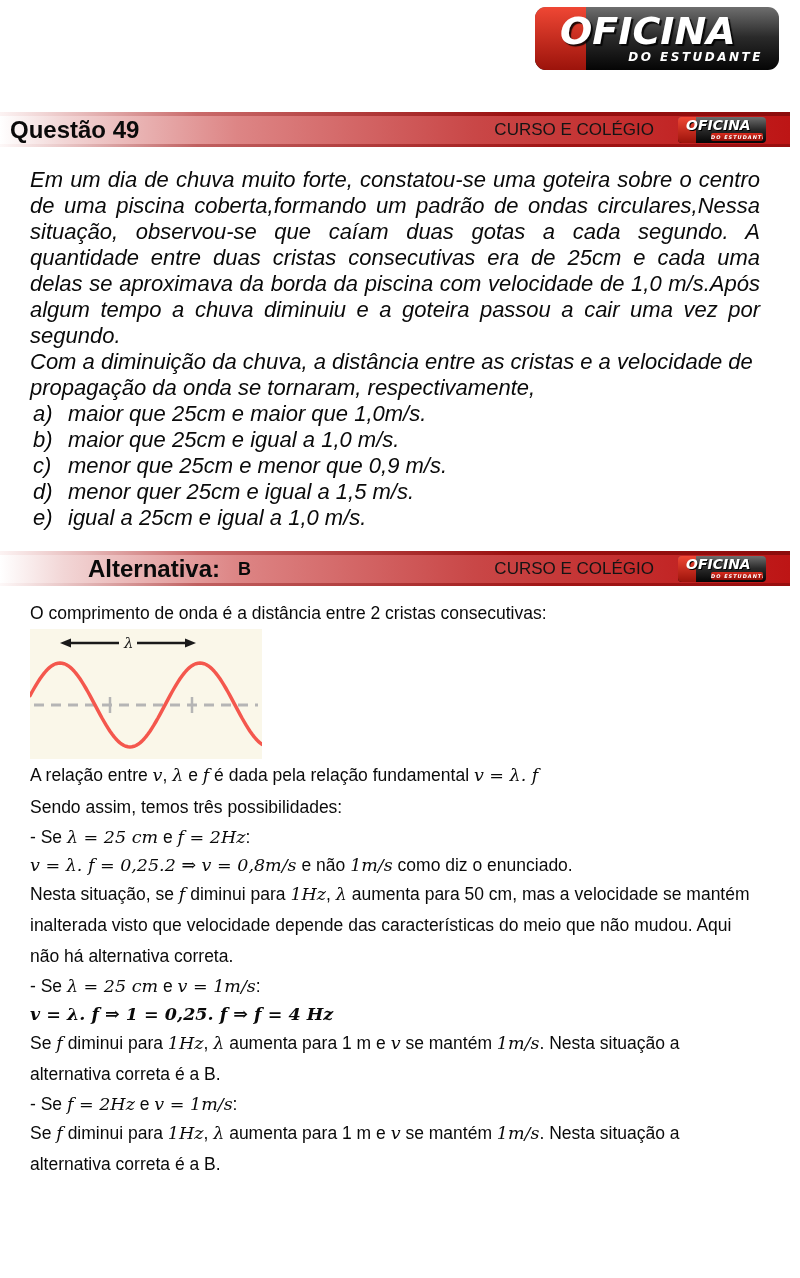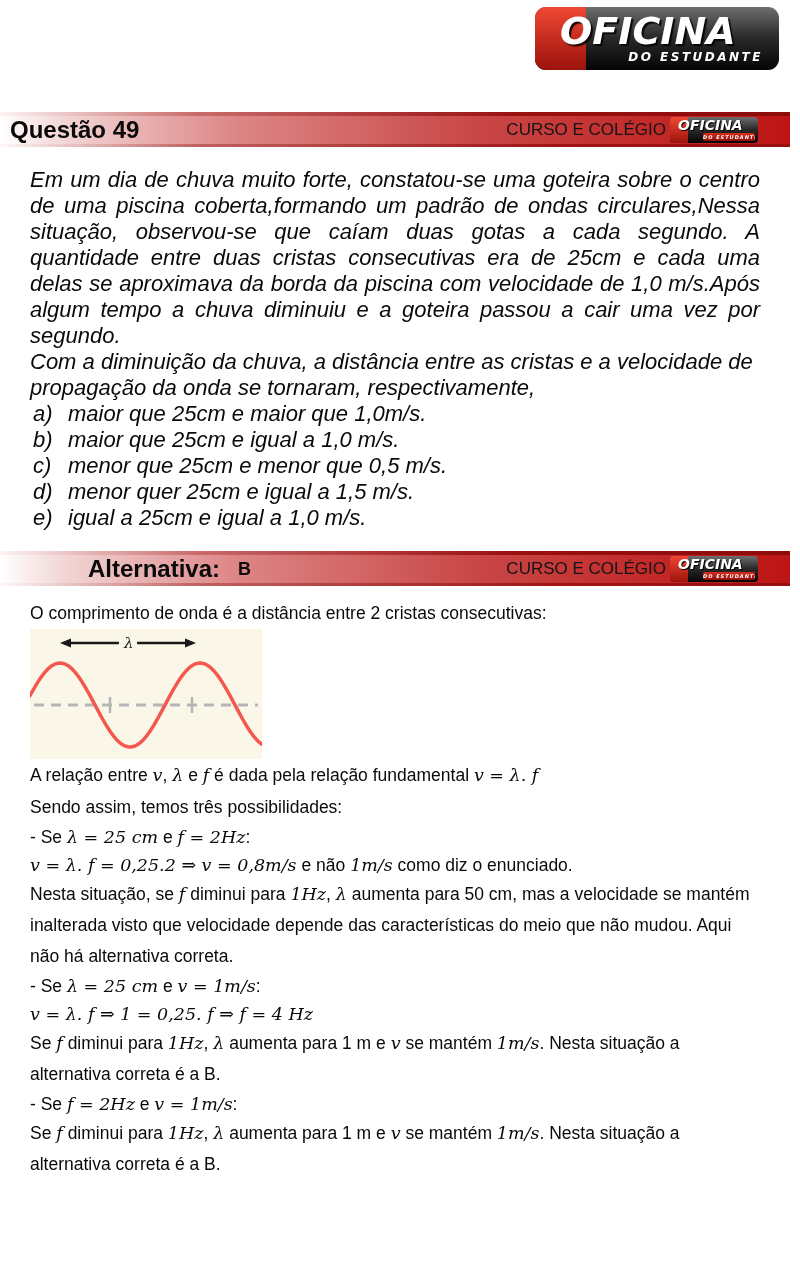--- a/index.html
+++ b/index.html
@@ -29,21 +29,21 @@
   
   .bar-strip  { height:4px;
      background:linear-gradient(to right,#fcf3f3 0%,#c96a6a 25%,#9a1010 65%,#8c0c0c 100%); }
   .bar-main   { height:28px; display:flex; align-items:center;
      background:linear-gradient(to right,#ffffff 0%,#f2d6d6 8%,#dd8585 30%,#c94747 60%,#c12222 88%,#bd1515 100%); }
   .bar-bottom { height:3px;
      background:linear-gradient(to right,#fdf8f8 0%,#c06060 25%,#a01414 70%,#980f0f 100%); }
   .bar-title  { font-weight:bold; font-size:24px; padding-left:10px; color:#0a0a0a; }
   .bar2 .bar-title { padding-left:88px; }
   .alt-value  { margin-left:18px; font-weight:bold; font-size:18px; }
-  .bar-right  { margin-left:auto; display:flex; align-items:center; gap:4px; padding-right:32px;
+  .bar-right  { margin-left:auto; display:flex; align-items:center; gap:24px; padding-right:24px;
                 font-size:17px; color:#141414; }
 
   
   .question { margin:20px 30px 0 30px; font-style:italic; font-size:22px; line-height:26px; }
   .question p { margin:0; }
   .q-par1 { text-align:justify; }
   .option { display:flex; padding-left:3px; }
   .opt-letter { width:35px; flex:none; }
 
   
@@ -51,21 +51,21 @@
   .solution p { margin:0; }
   .sol-intro { line-height:24px; }
   .wave-fig { display:block; margin-top:4px; }
   .math { font-family:"DejaVu Serif",serif; font-style:italic; }
   .sol-rel  { margin-top:12px; line-height:32px; }
   .sol-three{ line-height:32px; }
   .c-h  { margin-top:26px; line-height:28px; }
   .c-h2 { margin-top:22px; line-height:28px; }
   .c-h3 { margin-top:20px; line-height:28px; }
   .c-f  { margin-top:8px;  line-height:28px; }
-  .c-f0 { margin-top:0;    line-height:28px; }
+  .c-f0 { margin-top:0;    line-height:28px;font-weight:bold; }
   .note { margin-top:14px; line-height:31px; }
   .note2{ margin-top:10px; line-height:31px; }
   .note3{ margin-top:12px; line-height:31px; }
 
   .axis { stroke:#b5b5b5; stroke-width:3; stroke-dasharray:10 7; fill:none; }
   .tick { stroke:#b5b5b5; stroke-width:2.5; }
   .wave { fill:none; stroke-width:3.5; stroke-linecap:round; stroke-linejoin:round; }
   .arr  { stroke:#1a1a1a; stroke-width:2.5; }
   .arrhead { fill:#1a1a1a; }
   .lam  { font:italic 15px "DejaVu Serif",serif; fill:#1a1a1a; }
@@ -106,21 +106,21 @@
       <div class="option">
         <span class="opt-letter">a)</span>
         <span>maior que 25cm e maior que 1,0m/s.</span>
       </div>
       <div class="option">
         <span class="opt-letter">b)</span>
         <span>maior que 25cm e igual a 1,0 m/s.</span>
       </div>
       <div class="option">
         <span class="opt-letter">c)</span>
-        <span>menor que 25cm e menor que 0,5 m/s.</span>
+        <span>menor que 25cm e menor que 0,9 m/s.</span>
       </div>
       <div class="option">
         <span class="opt-letter">d)</span>
         <span>menor quer 25cm e igual a 1,5 m/s.</span>
       </div>
       <div class="option">
         <span class="opt-letter">e)</span>
         <span>igual a 25cm e igual a 1,0 m/s.</span>
       </div>
     </div>

